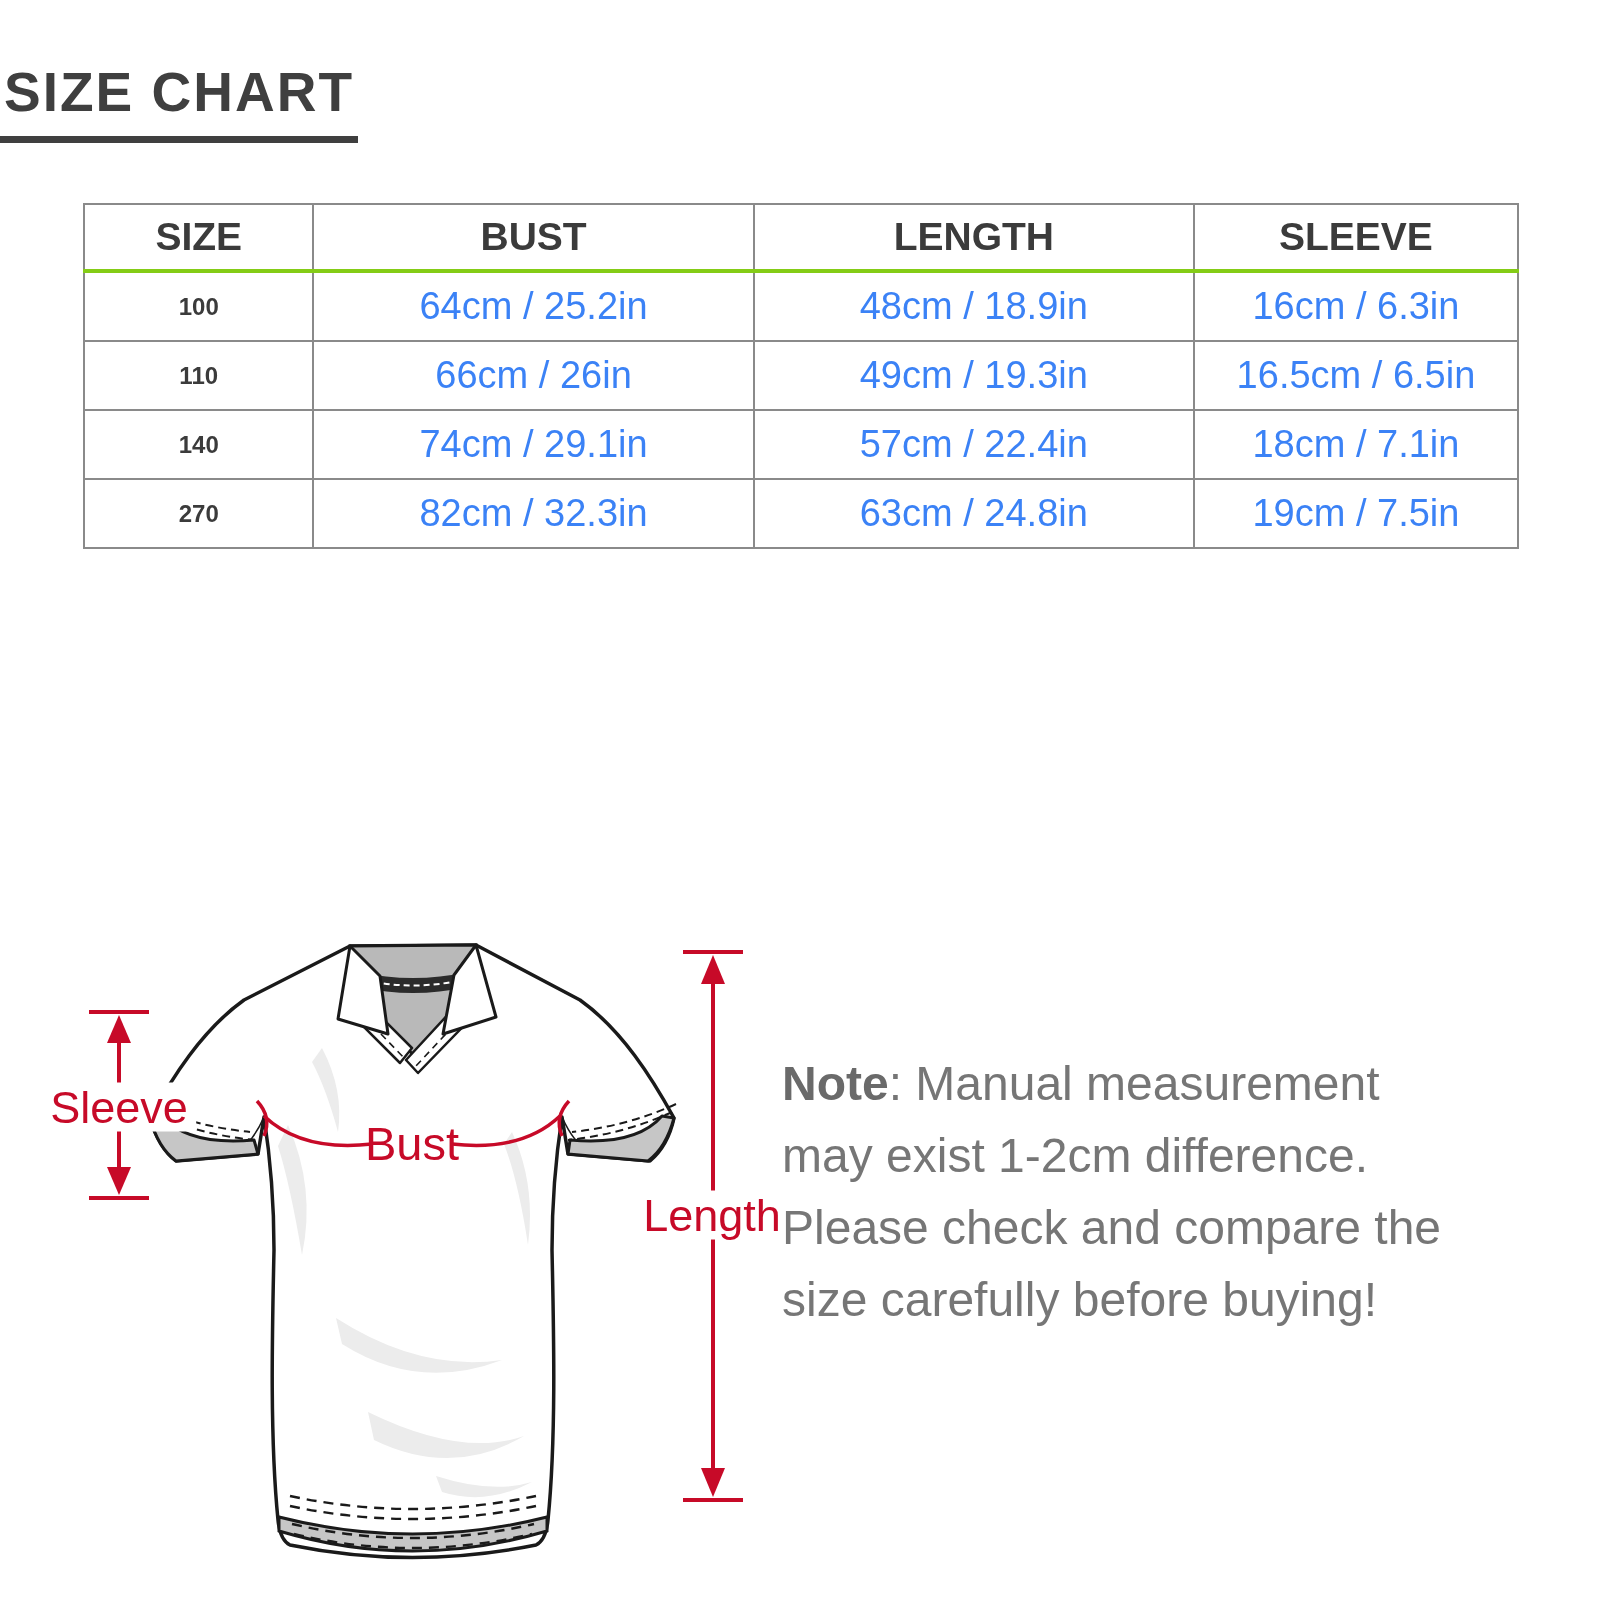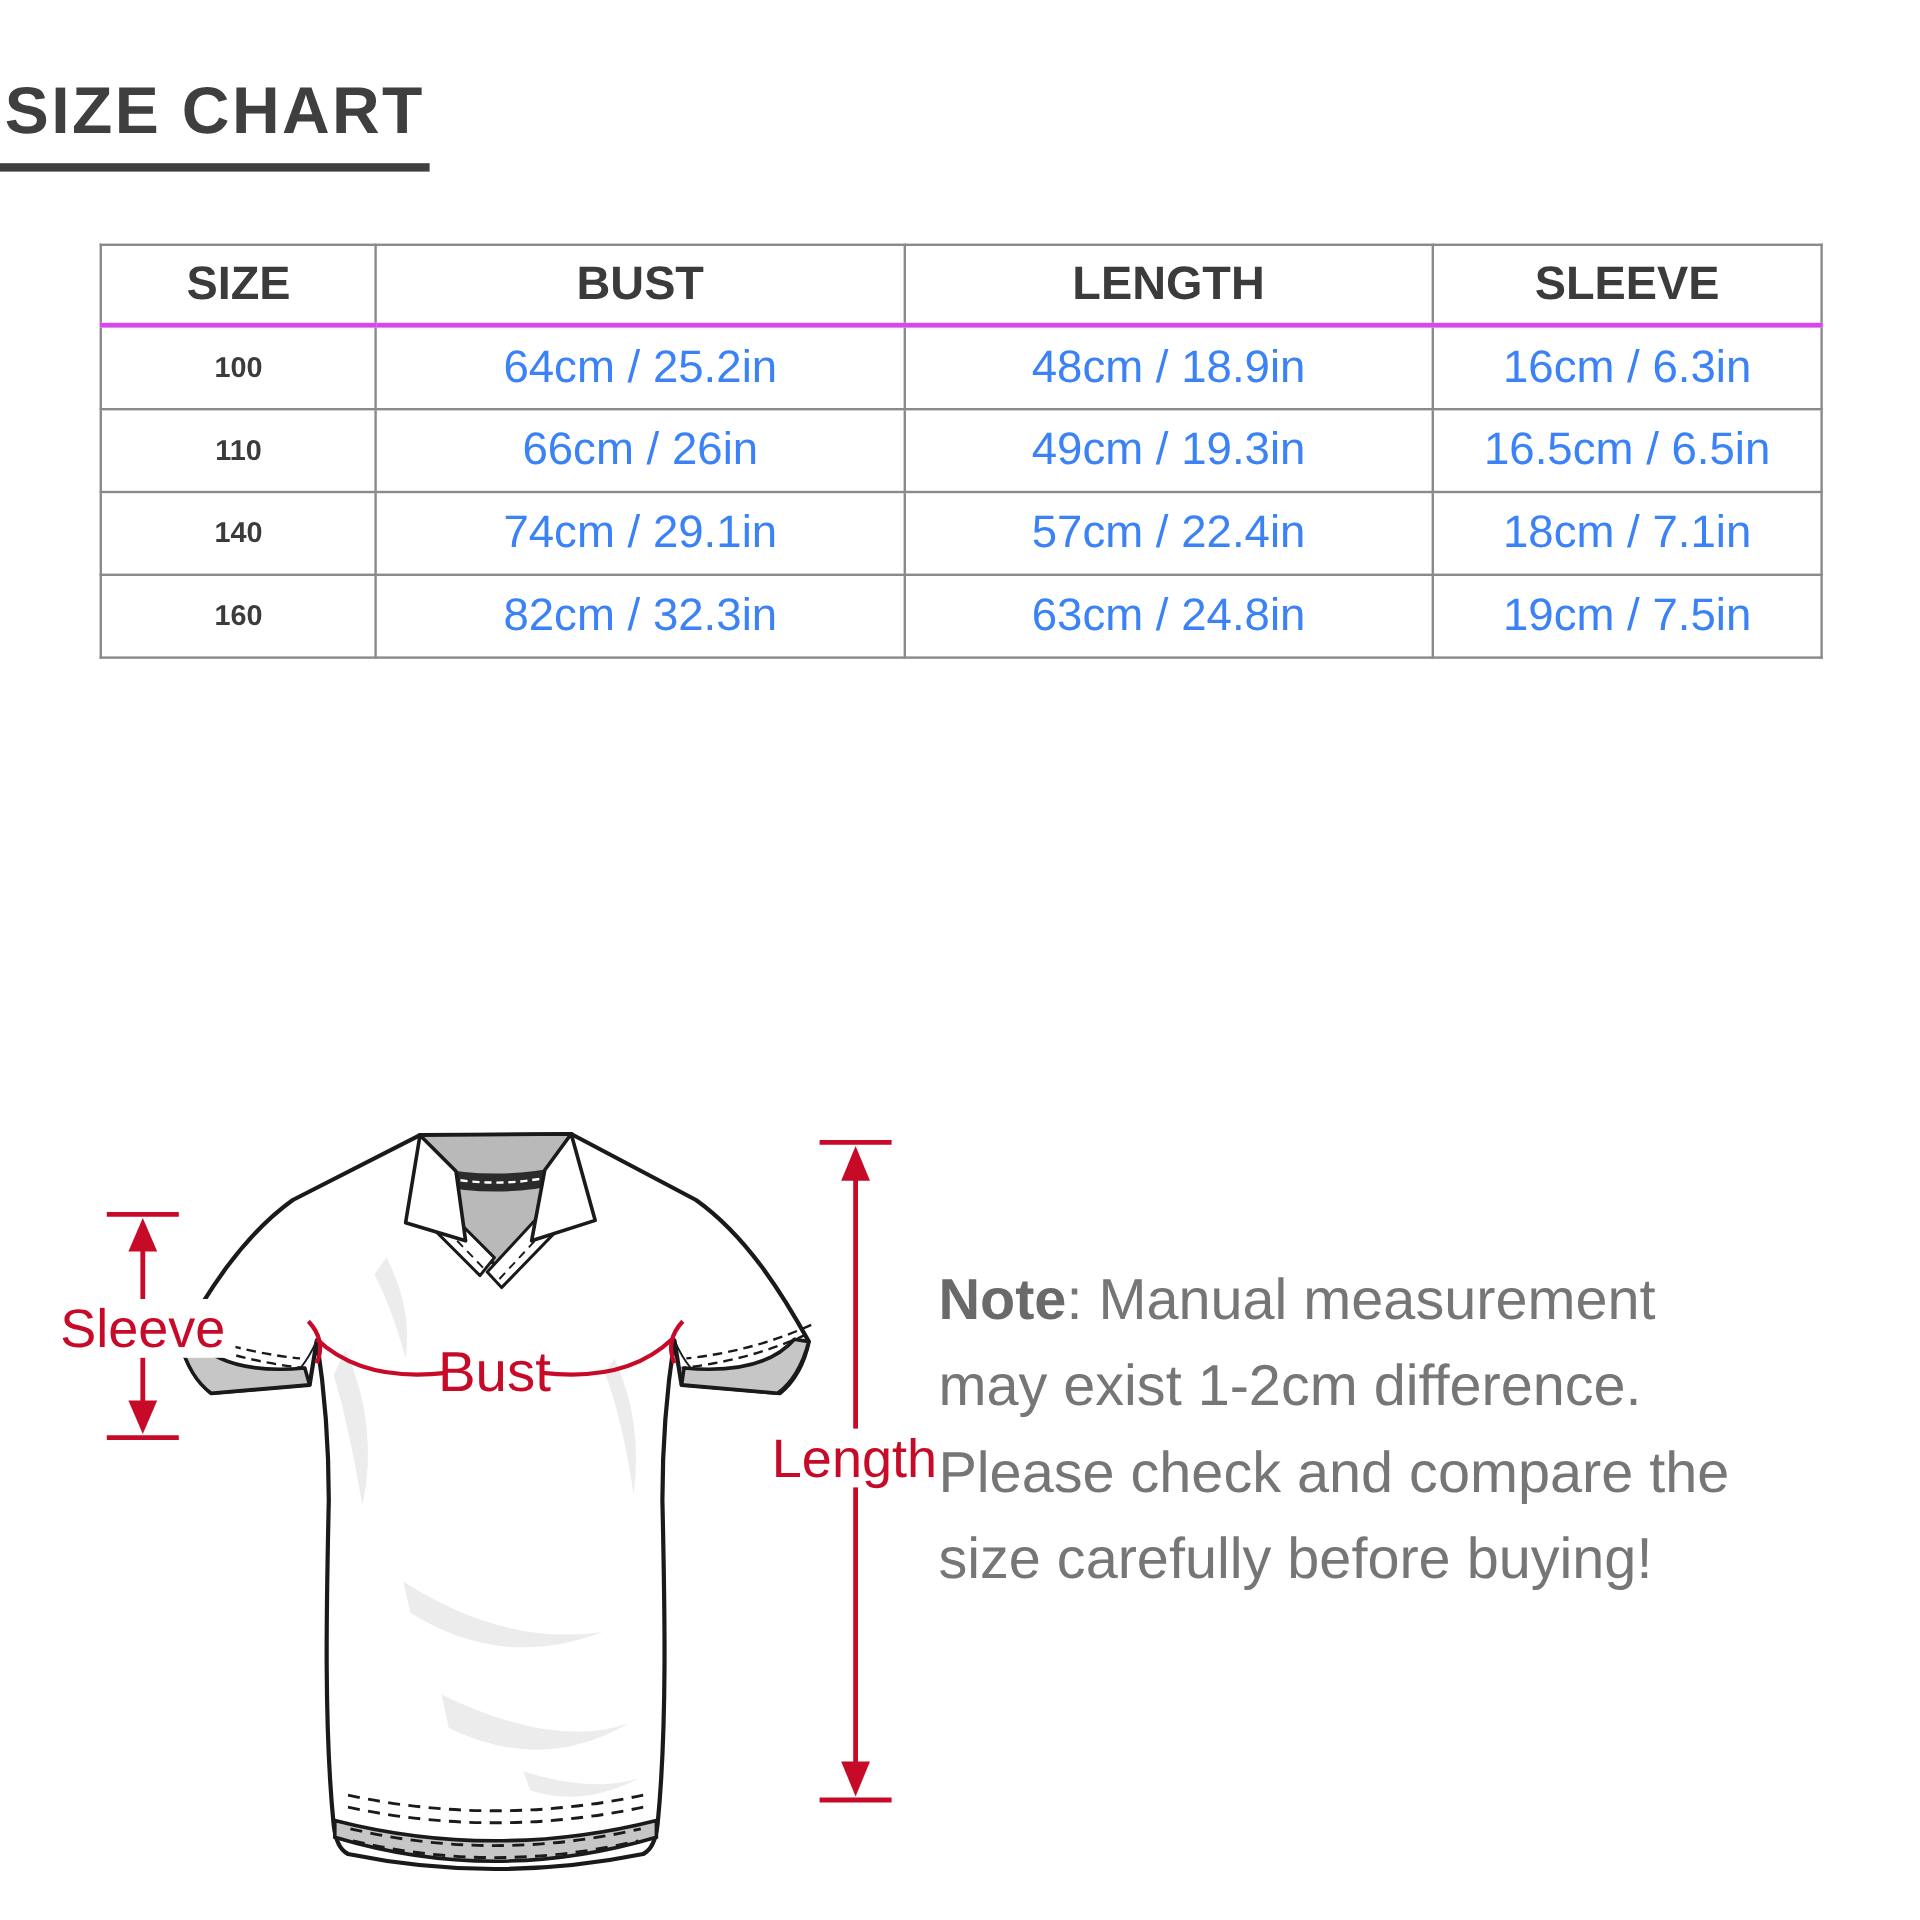--- a/index.html
+++ b/index.html
@@ -19,21 +19,21 @@
     border-collapse:collapse;table-layout:fixed;background:#fff;
   }
   .size-table col.c-size{width:16%;}
   .size-table col.c-bust{width:30.7%;}
   .size-table col.c-length{width:30.7%;}
   .size-table col.c-sleeve{width:22.6%;}
   .size-table th,.size-table td{
     border:2px solid #8a8a8a;text-align:center;vertical-align:middle;padding:0;
   }
   .size-table th{height:64px;font-size:39px;font-weight:bold;color:#3b3b3b;}
-  .size-table thead th{border-bottom:4px solid #d946ef;}
+  .size-table thead th{border-bottom:4px solid #84cc16;}
   .size-table td{height:67px;font-size:38px;color:#3b82f6;font-weight:normal;}
   .size-table td.size-cell{font-weight:bold;color:#3b3b3b;font-size:24px;}
   
   .shirt-svg{position:absolute;left:140px;top:920px;width:540px;height:640px;}
   .arrows-svg{position:absolute;left:0;top:900px;width:1600px;height:700px;}
   .measure-label{
     position:absolute;transform:translate(-50%,-50%);
     color:#c70a28;font-size:45px;background:#ffffff;padding:2px 8px;line-height:1;
     white-space:nowrap;
   }
@@ -83,21 +83,21 @@
       <td>49cm / 19.3in</td>
       <td>16.5cm / 6.5in</td>
     </tr>
     <tr>
       <td class="size-cell">140</td>
       <td>74cm / 29.1in</td>
       <td>57cm / 22.4in</td>
       <td>18cm / 7.1in</td>
     </tr>
     <tr>
-      <td class="size-cell">160</td>
+      <td class="size-cell">270</td>
       <td>82cm / 32.3in</td>
       <td>63cm / 24.8in</td>
       <td>19cm / 7.5in</td>
     </tr>
   </tbody>
 </table>
 
 <svg class="shirt-svg" viewBox="0 0 540 640">
 
   <path d="M210,26 L104,80

